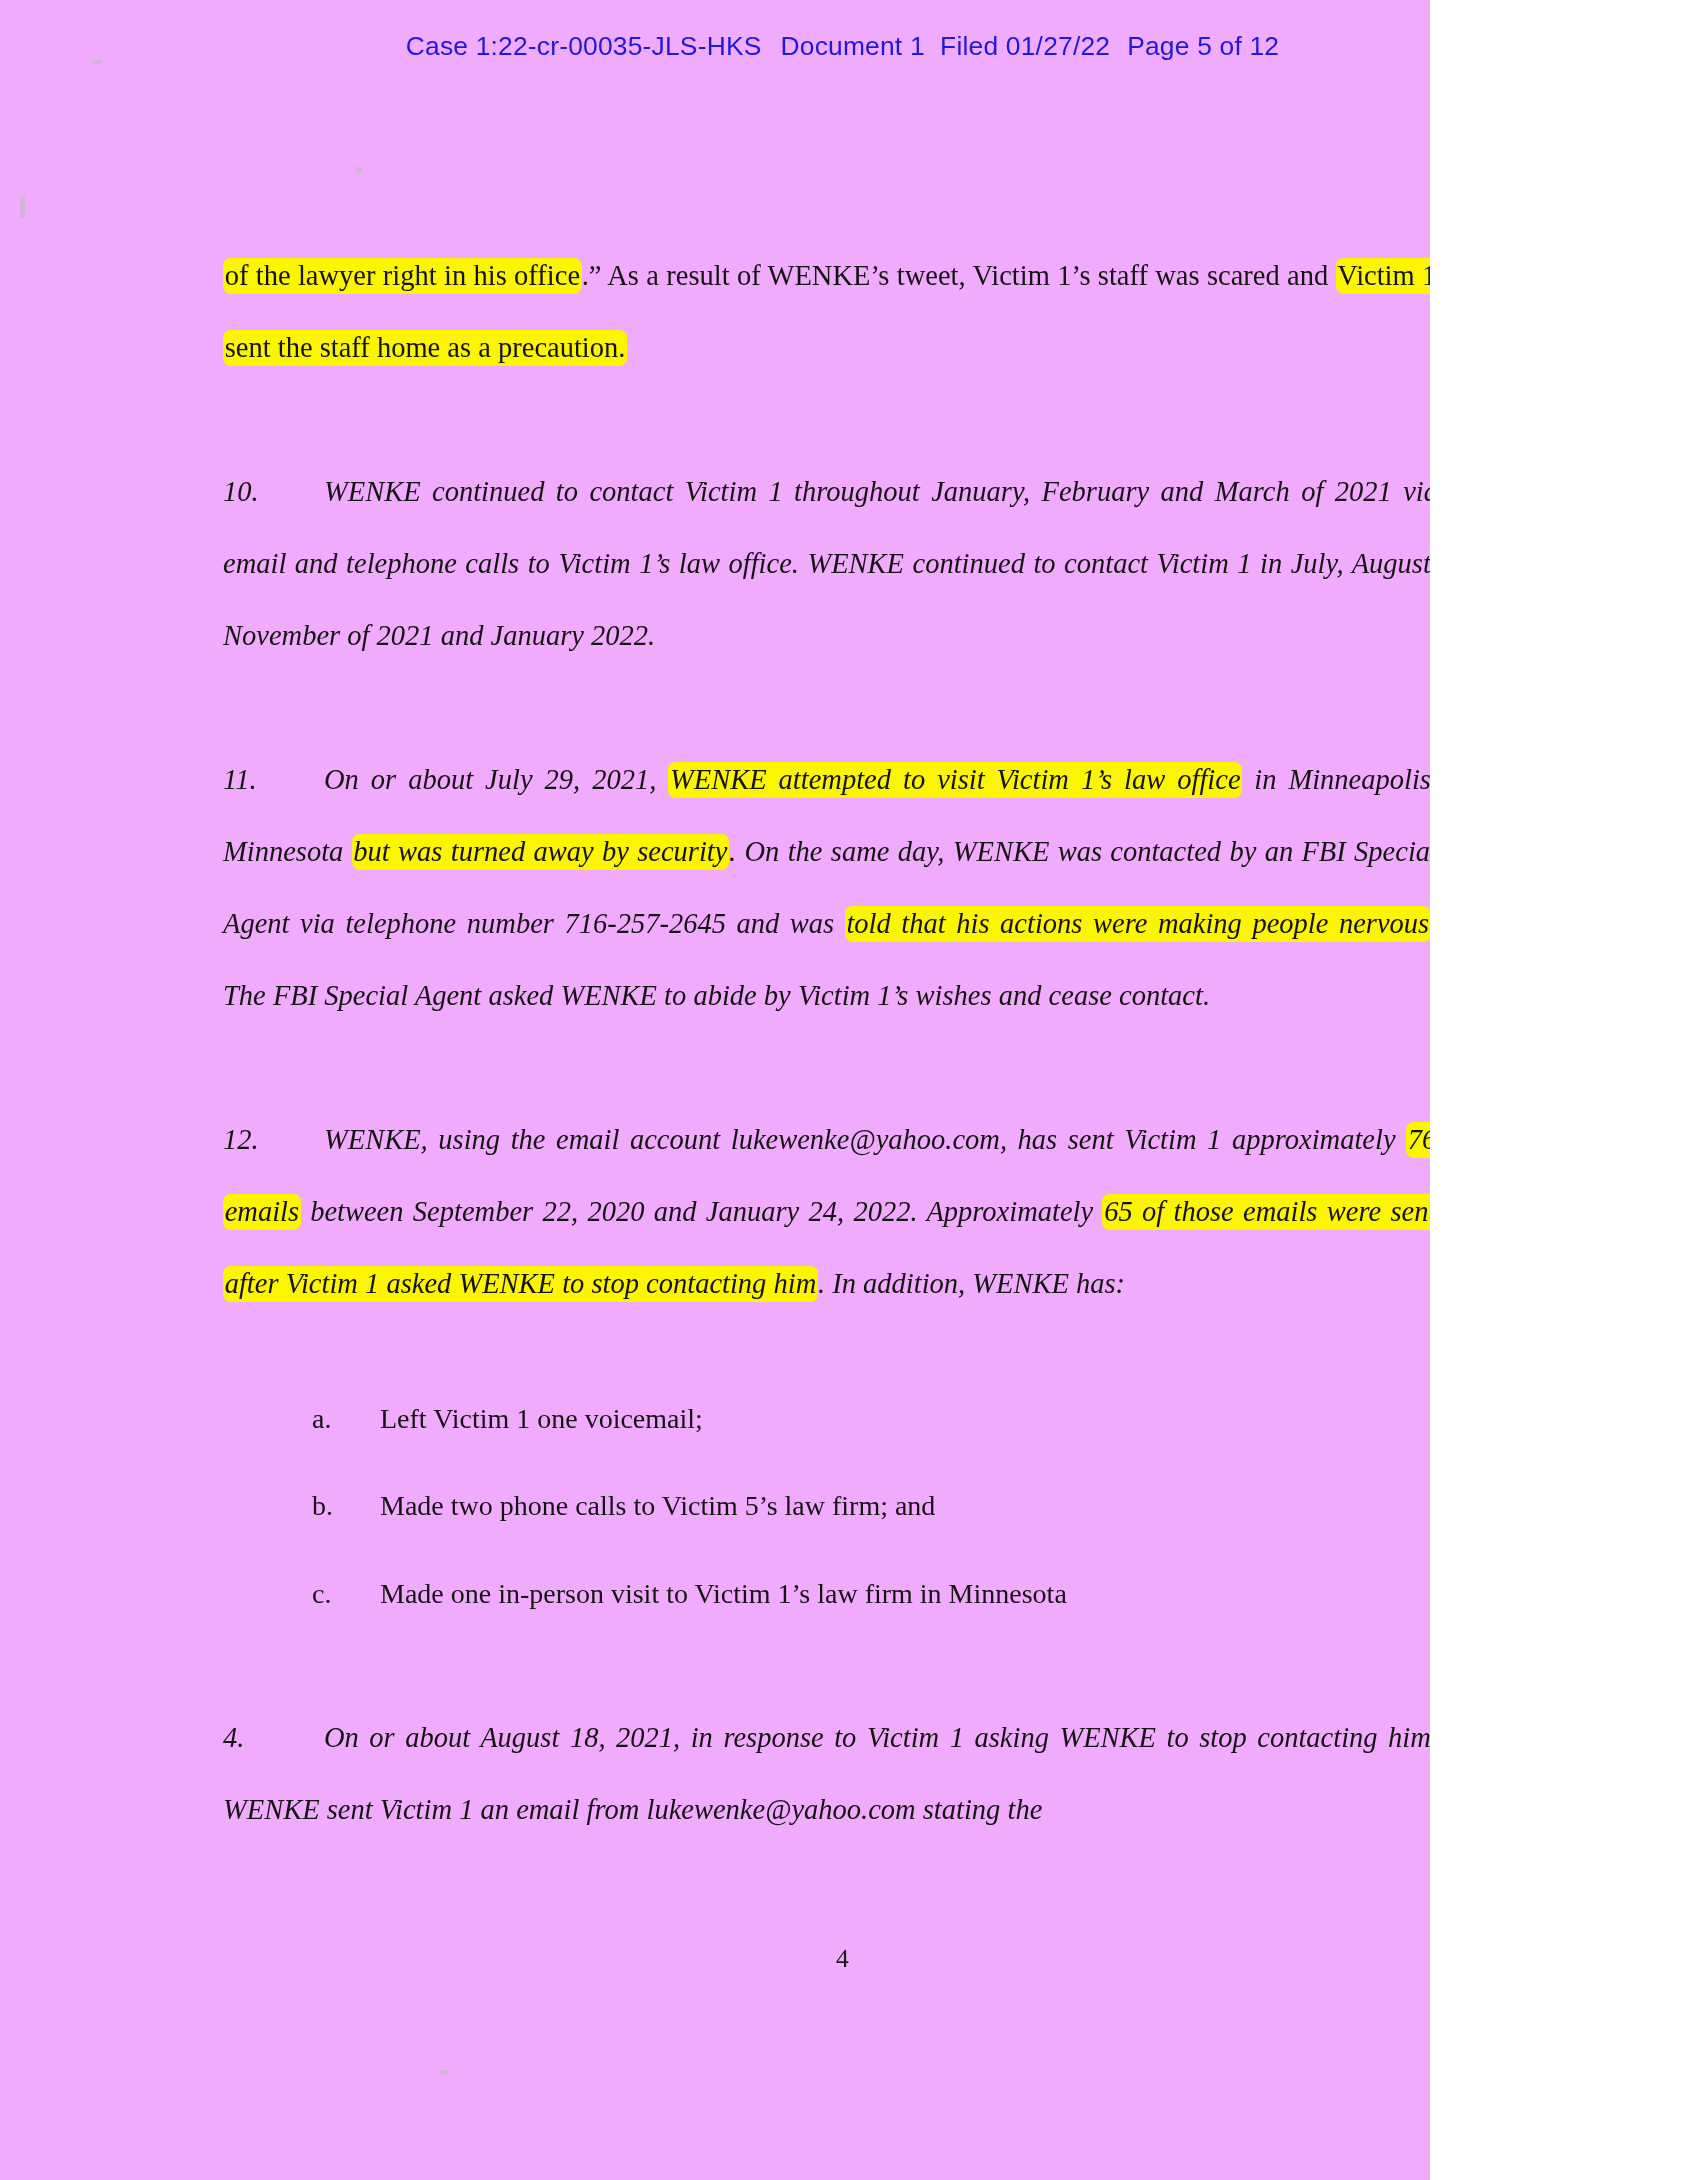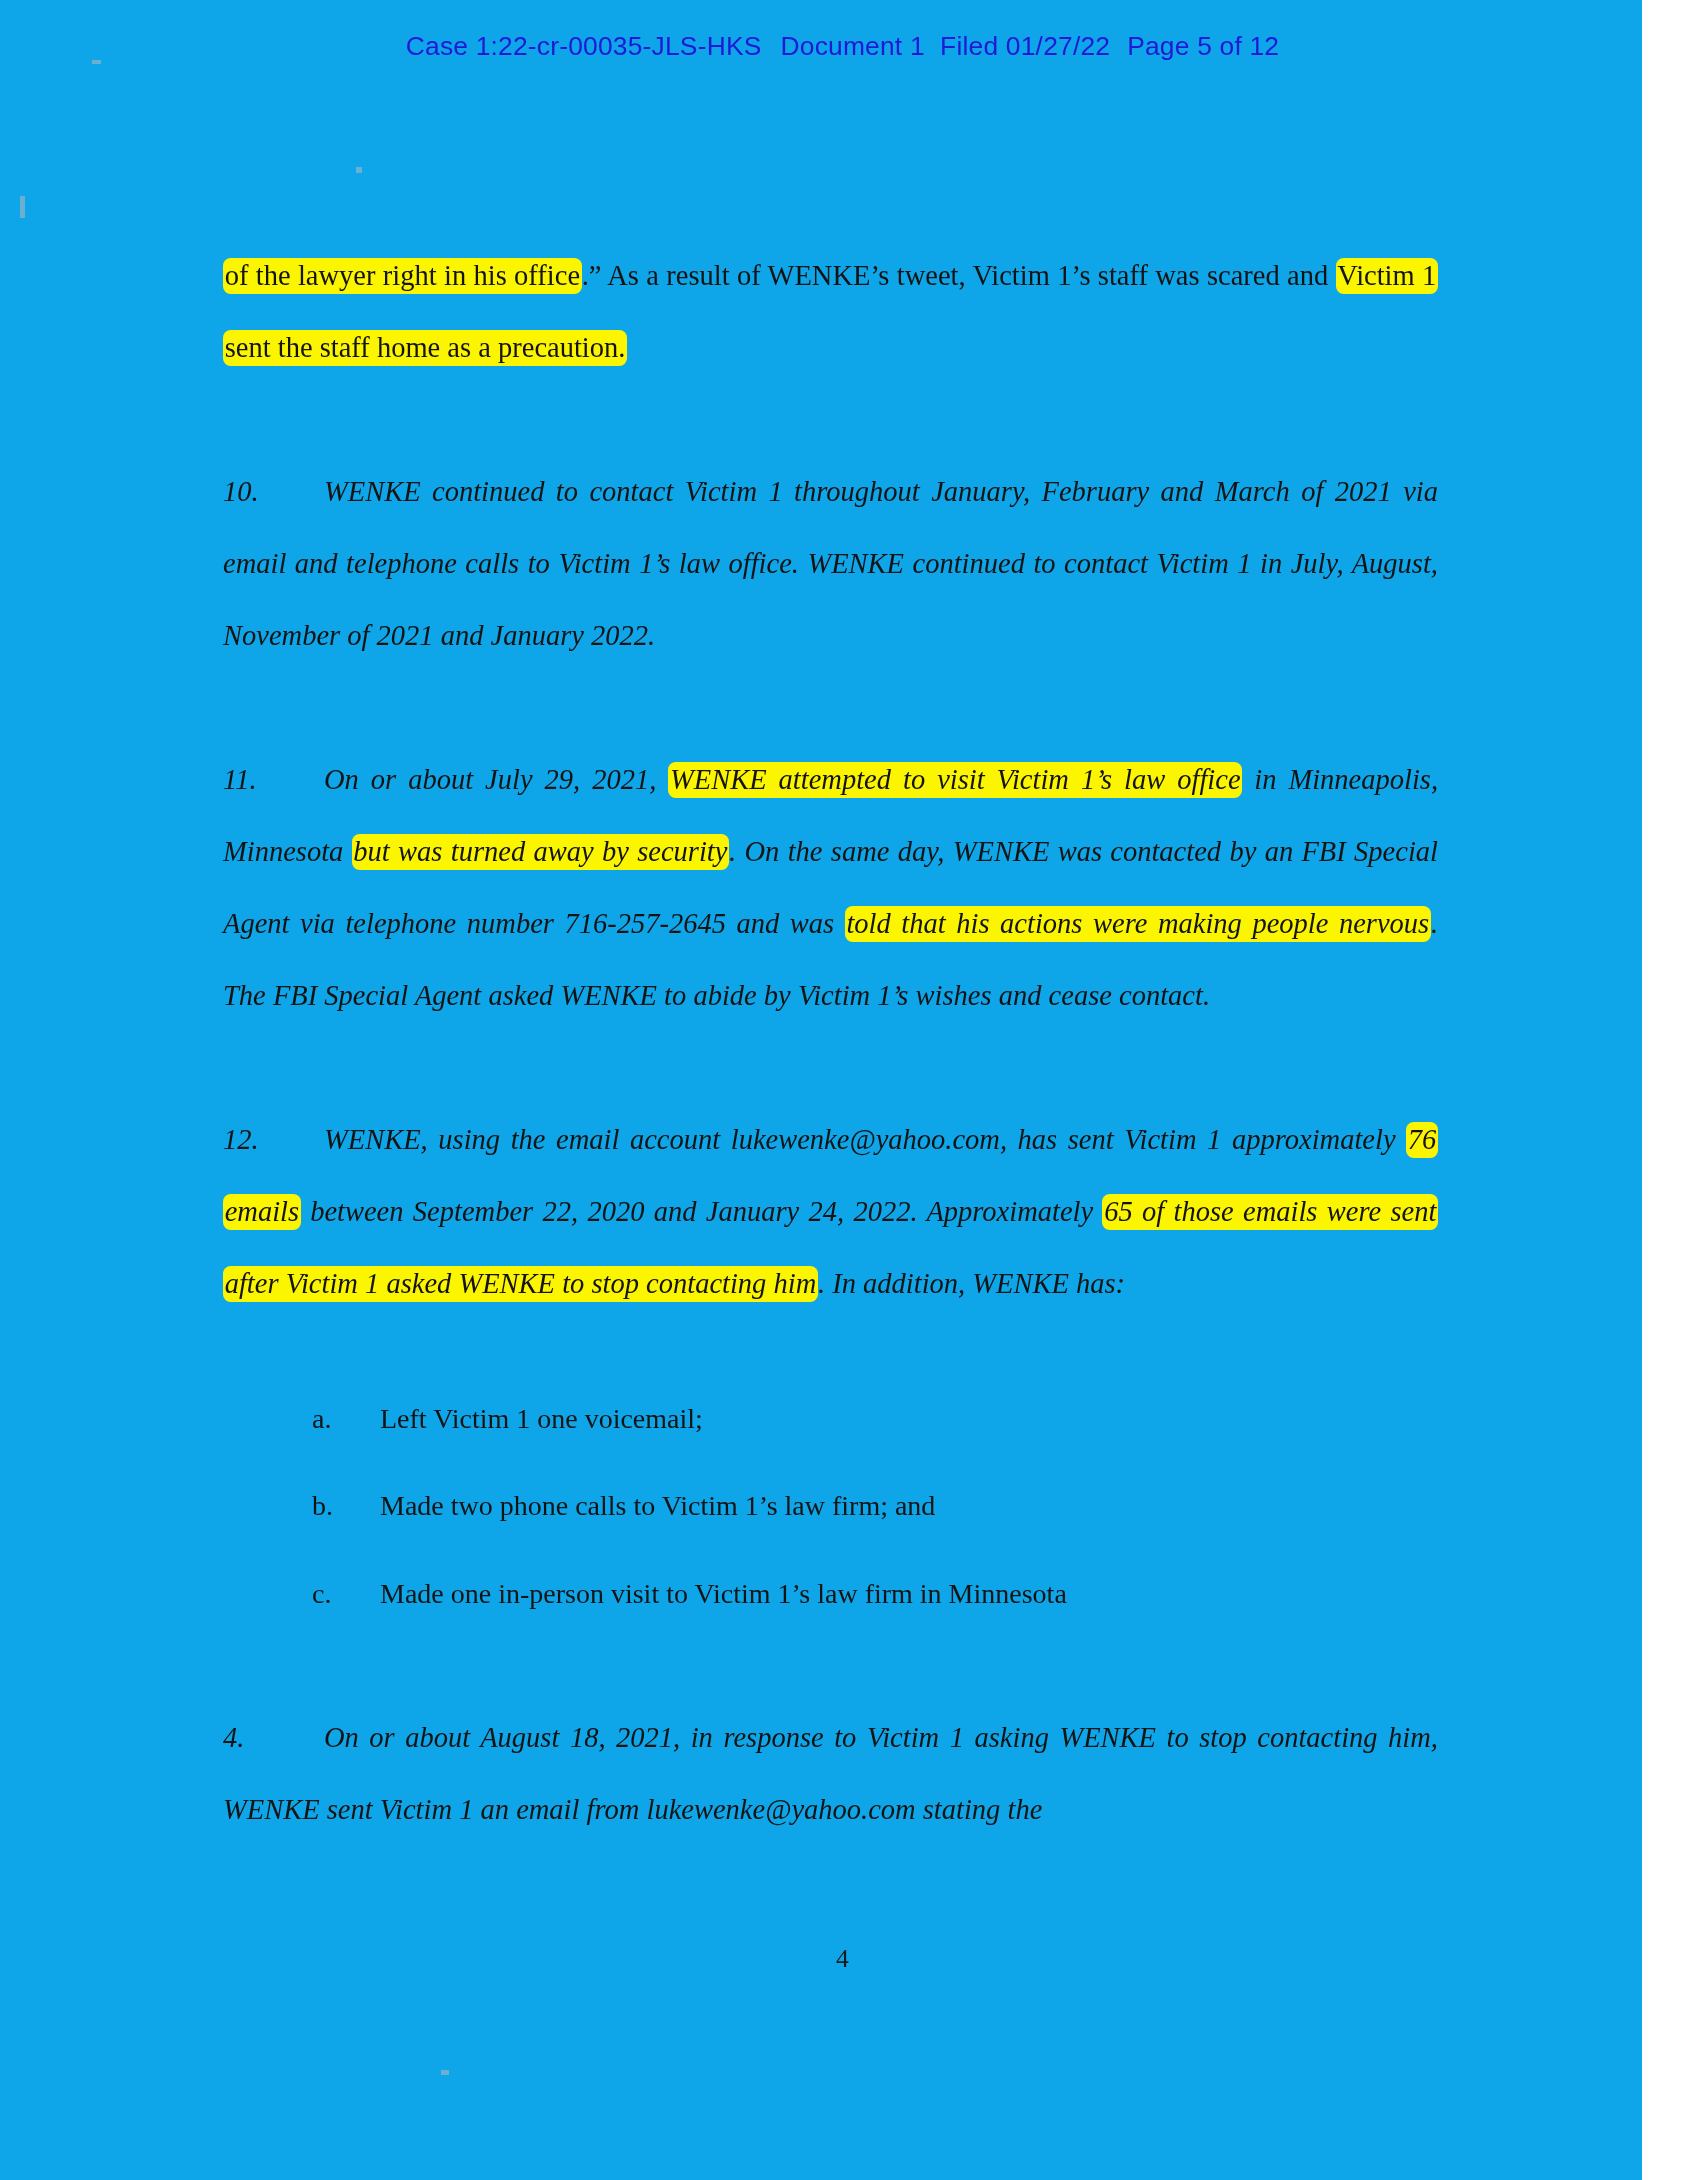--- a/index.html
+++ b/index.html
@@ -5,23 +5,23 @@
   html, body {
     margin: 0;
     padding: 0;
     background: #ffffff;
   }
   body {
     font-family: "Liberation Serif", "DejaVu Serif", serif;
   }
   .page {
     position: relative;
-    width: 1642px;
+    width: 1430px;
     height: 2181px;
-    background: #0ea5e9;
+    background: #f0abfc;
     overflow: hidden;
   }
   
   .ecf-stamp {
     position: absolute;
     top: 31px;
     left: 0;
     width: 1685px;
     text-align: center;
     color: #2019d6;
@@ -113,21 +113,21 @@
     <p class="para first"><span class="hl" style="background-color: rgb(252, 245, 0);">of the lawyer right in his office</span><span>.” As a result of WENKE’s tweet, Victim 1’s staff was scared and </span><span class="hl" style="background-color: rgb(252, 245, 0);">Victim 1 sent the staff home as a precaution.</span></p>
 
     <p class="para numbered"><span class="num">10.</span><span>WENKE continued to contact Victim 1 throughout January, February and March of 2021 via email and telephone calls to Victim 1’s law office. WENKE continued to contact Victim 1 in July, August, November of 2021 and January 2022.</span></p>
 
     <p class="para numbered"><span class="num">11.</span><span>On or about July 29, 2021, </span><span class="hl" style="background-color: rgb(252, 245, 0);">WENKE attempted to visit Victim 1’s law office</span><span> in Minneapolis, Minnesota </span><span class="hl" style="background-color: rgb(252, 245, 0);">but was turned away by security</span><span>. On the same day, WENKE was contacted by an FBI Special Agent via telephone number 716-257-2645 and was </span><span class="hl" style="background-color: rgb(252, 245, 0);">told that his actions were making people nervous</span><span>. The FBI Special Agent asked WENKE to abide by Victim 1’s wishes and cease contact.</span></p>
 
     <p class="para numbered"><span class="num">12.</span><span>WENKE, using the email account lukewenke@yahoo.com, has sent Victim 1 approximately </span><span class="hl" style="background-color: rgb(252, 245, 0);">76 emails</span><span> between September 22, 2020 and January 24, 2022. Approximately </span><span class="hl" style="background-color: rgb(252, 245, 0);">65 of those emails were sent after Victim 1 asked WENKE to stop contacting him</span><span>. In addition, WENKE has:</span></p>
 
     <div class="sublist">
       <p class="subitem"><span class="subletter">a.</span><span>Left Victim 1 one voicemail;</span></p>
-      <p class="subitem"><span class="subletter">b.</span><span>Made two phone calls to Victim 1’s law firm; and</span></p>
+      <p class="subitem"><span class="subletter">b.</span><span>Made two phone calls to Victim 5’s law firm; and</span></p>
       <p class="subitem"><span class="subletter">c.</span><span>Made one in-person visit to Victim 1’s law firm in Minnesota</span></p>
     </div>
 
     <p class="para numbered"><span class="num">4.</span><span>On or about August 18, 2021, in response to Victim 1 asking WENKE to stop contacting him, WENKE sent Victim 1 an email from lukewenke@yahoo.com stating the</span></p>
 
   </div>
 
   <div class="page-number">4</div>
 
 </div>

